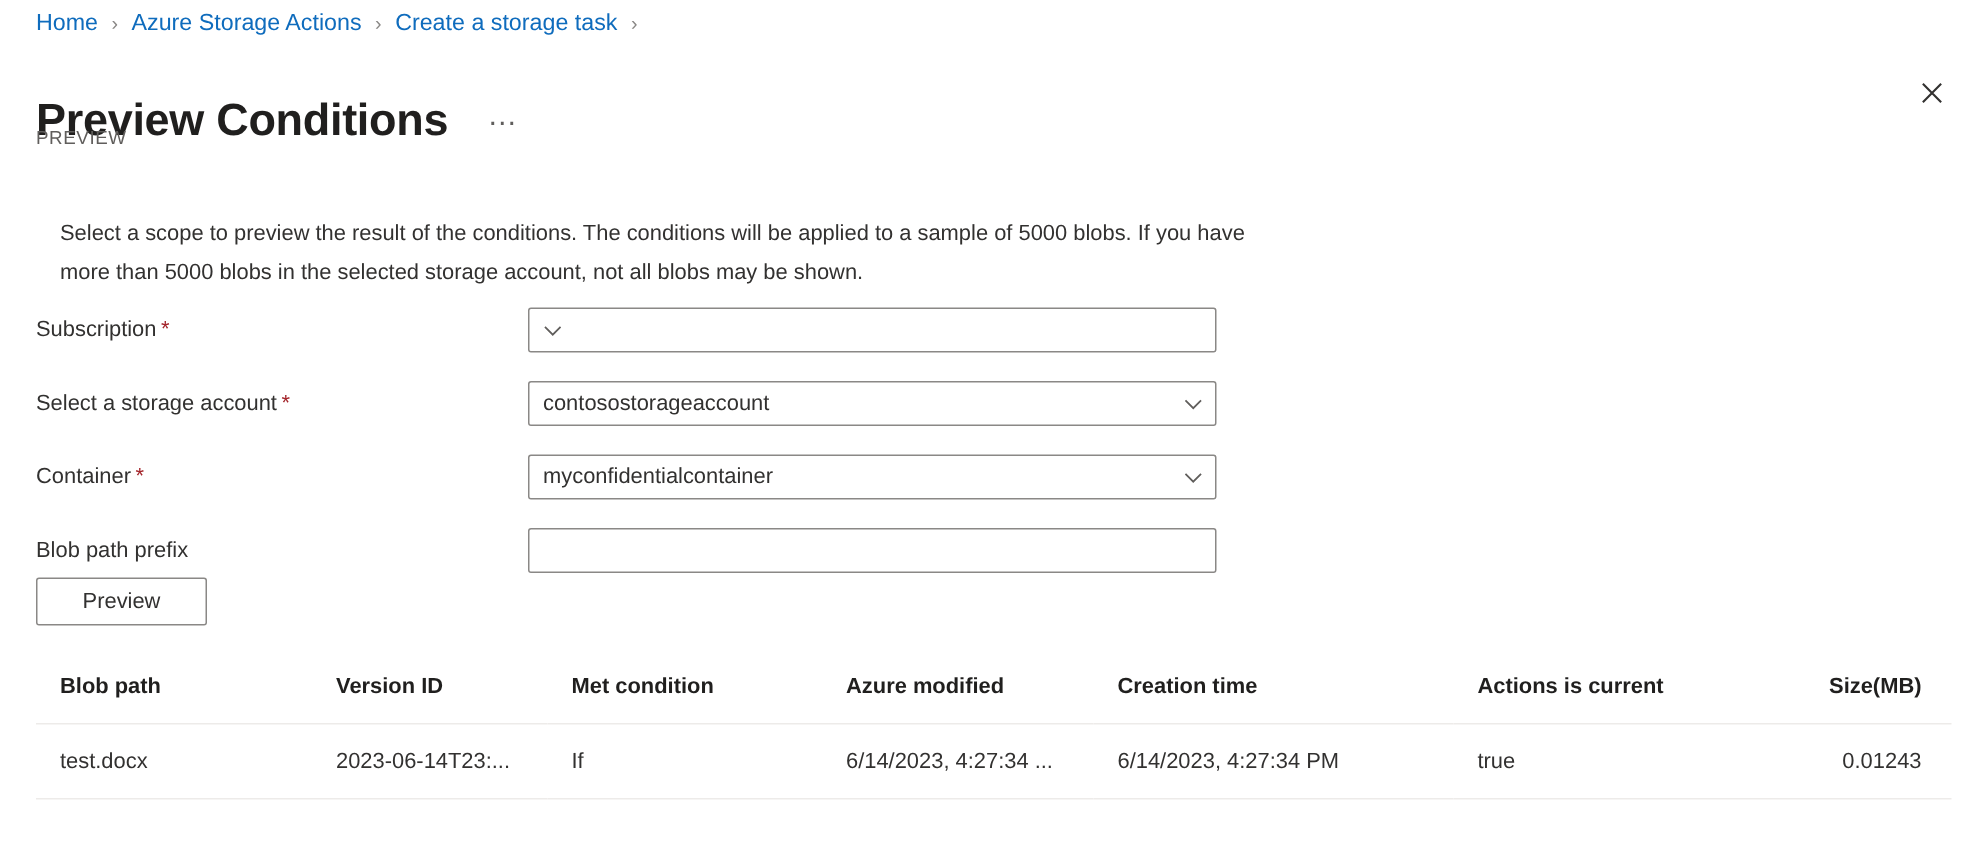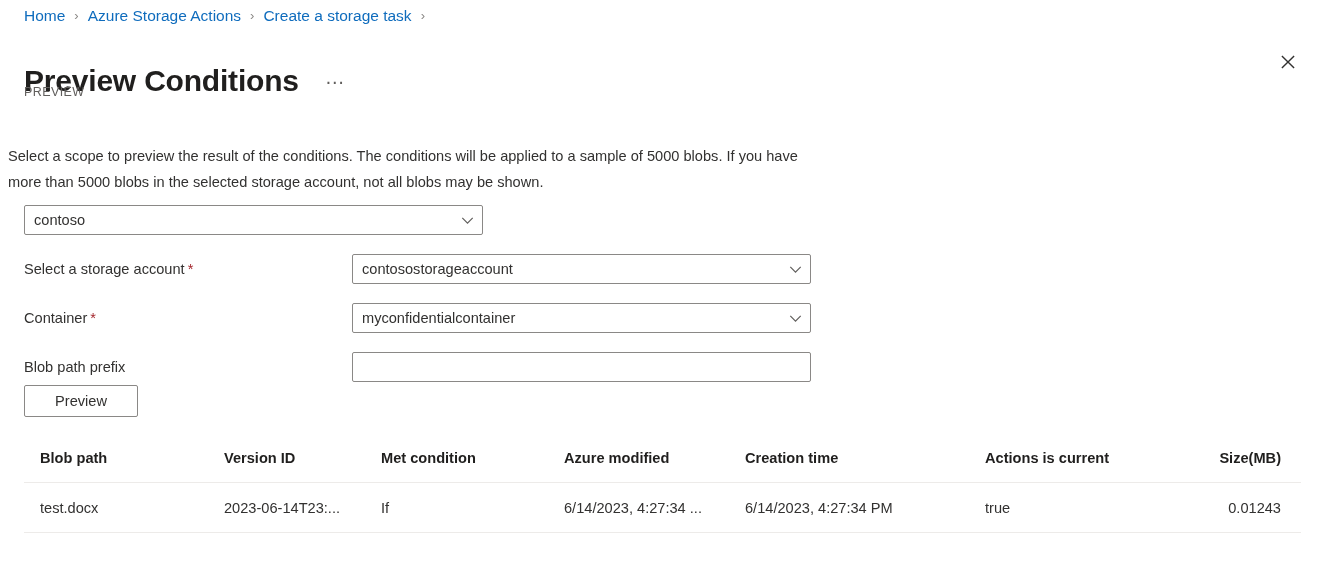--- a/index.html
+++ b/index.html
@@ -90,21 +90,21 @@
     cursor: pointer;
     color: #323130;
     background: transparent;
     border: none;
     padding: 0;
   }
 
   
   .description {
     position: absolute;
-    left: 8px;
+    left: 40px;
     top: 128px;
     width: 800px;
     font-size: 14.6px;
     line-height: 26px;
     color: #323130;
   }
 
   
   .form {
     position: absolute;
@@ -251,22 +251,22 @@
   <svg width="16" height="16" viewBox="0 0 16 16" aria-hidden="true">
     <path d="M2.4 2.4 L13.6 13.6 M13.6 2.4 L2.4 13.6" stroke="#323130" stroke-width="1.4" fill="none" stroke-linecap="square"></path>
   </svg>
 </button>
 
 <p class="description">Select a scope to preview the result of the conditions. The conditions will be applied to a sample of 5000 blobs. If you have more than 5000 blobs in the selected storage account, not all blobs may be shown.</p>
 
 <div class="form">
 
   <div class="form-row">
+    <label class="form-label"><span>Subscription</span><span class="req">*</span></label>
     <div class="field">
-      <span class="field-value">contoso</span>
       <span class="chevron">
         <svg width="13" height="13" viewBox="0 0 12 12" aria-hidden="true">
             <path d="M1.2 3.6 L6 8.4 L10.8 3.6" stroke="#605e5c" stroke-width="1.1" fill="none"></path>
           </svg>
       </span>
     </div>
   </div>
 
   <div class="form-row">
     <label class="form-label"><span>Select a storage account</span><span class="req">*</span></label>

